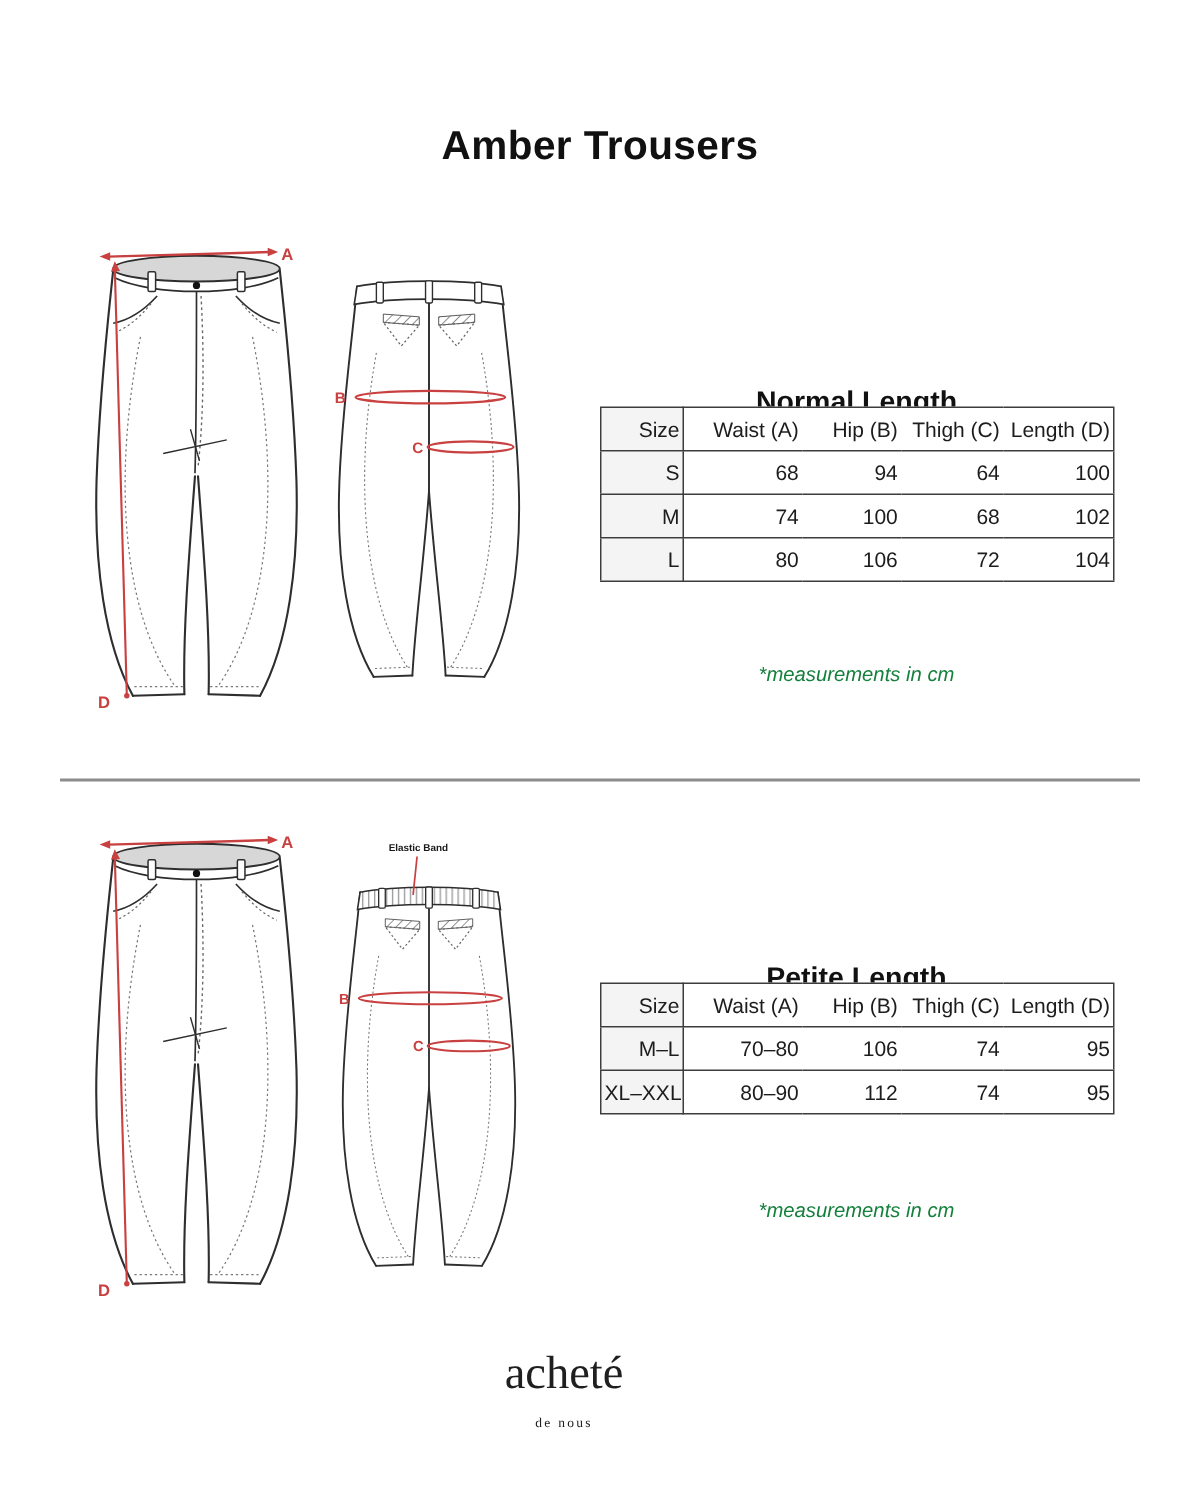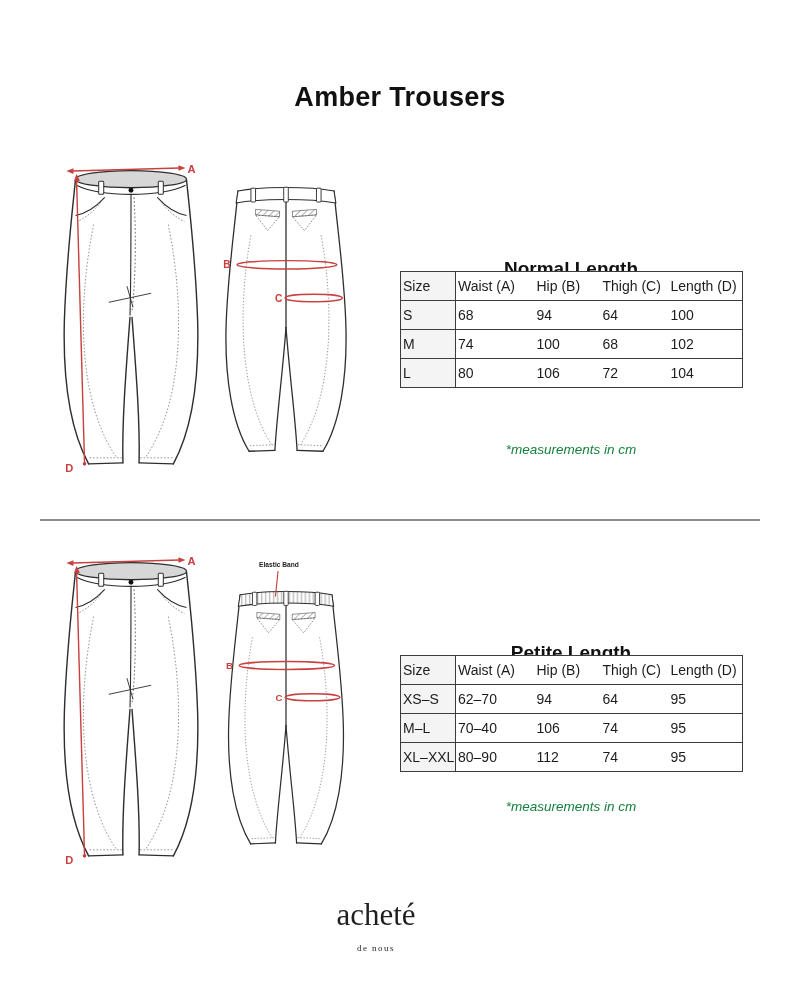--- a/index.html
+++ b/index.html
@@ -10,21 +10,21 @@
   .section-heading{width:342px;text-align:center;font-size:19px;font-weight:700;color:#111;margin-top:44px;}
   .h1pos{left:400px;top:214px;}
   .h2pos{left:400px;top:598px;}
   .note{width:342px;text-align:center;font-size:13.5px;font-style:italic;color:#15803d;}
   .n1pos{left:400px;top:442px;}
   .n2pos{left:400px;top:799px;}
   .divider{left:40px;top:519px;width:720px;height:2px;background:#8c8c8c;}
   table.size-table{border-collapse:collapse;width:342px;table-layout:fixed;font-size:14px;color:#1c1c1c;
         border:1.5px solid #3c3c3c;background:#fff;}
   table.size-table th,table.size-table td{border-top:1px solid #3c3c3c;border-bottom:1px solid #3c3c3c;
-        text-align:left;vertical-align:middle;padding:5px 2px;height:18px;font-weight:normal;
+        text-align:right;vertical-align:middle;padding:5px 2px;height:18px;font-weight:normal;
         white-space:nowrap;overflow:hidden;}
   table.size-table .col-size{border-right:1px solid #3c3c3c;background:#f4f4f4;}
   .t1pos{left:400px;top:271px;}
   .t2pos{left:400px;top:655px;}
   svg .red-label{font-family:"Liberation Sans",sans-serif;font-size:11px;font-weight:bold;fill:#c94040;}
   svg .small-label{font-family:"Liberation Sans",sans-serif;font-size:7.5px;font-weight:bold;fill:#1a1a1a;}
   .f1pos{left:58px;top:164px;width:146px;height:315px;}
   .b1pos{left:211px;top:178px;width:150px;height:288px;}
   .f2pos{left:58px;top:556px;width:146px;height:315px;}
   .b2pos{left:211px;top:556px;width:150px;height:302px;}
@@ -277,29 +277,22 @@
       <tr>
         <th class="col-size">Size</th>
         <th>Waist (A)</th>
         <th>Hip (B)</th>
         <th>Thigh (C)</th>
         <th>Length (D)</th>
       </tr>
     </thead>
     <tbody>
       <tr>
-        <td class="col-size">XS–S</td>
-        <td>62–70</td>
-        <td>94</td>
-        <td>64</td>
-        <td>95</td>
-      </tr>
-      <tr>
         <td class="col-size">M–L</td>
-        <td>70–40</td>
+        <td>70–80</td>
         <td>106</td>
         <td>74</td>
         <td>95</td>
       </tr>
       <tr>
         <td class="col-size">XL–XXL</td>
         <td>80–90</td>
         <td>112</td>
         <td>74</td>
         <td>95</td>

